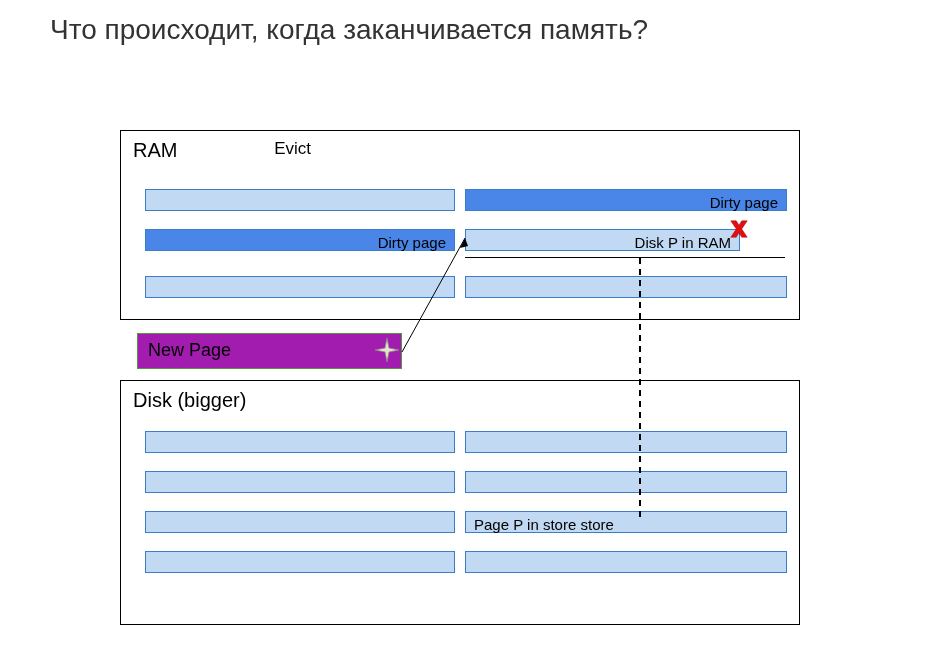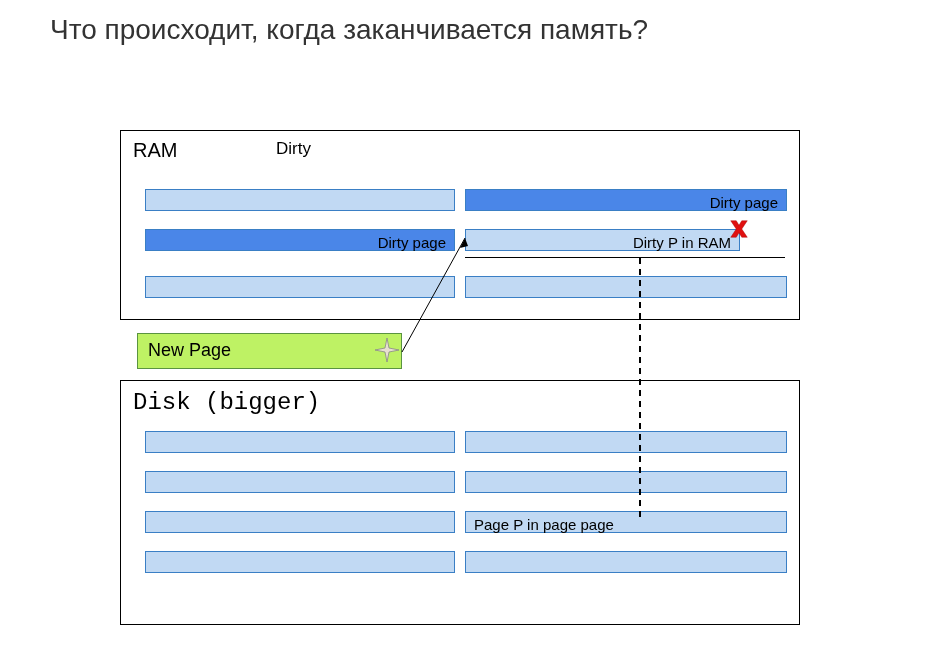--- a/index.html
+++ b/index.html
@@ -40,37 +40,36 @@
       left: 120px;
       width: 680px;
       height: 245px;
       border: 1px solid #000;
       background: #fff;
     }
     .disk-label {
       position: absolute;
       top: 8px;
       left: 12px;
-      font-size: 24px;
-      font-family: Liberation Mono, monospace;
+      font-size: 20px;
     }
     .page {
       position: absolute;
       height: 22px;
       border: 1px solid #3a7fc5;
       background: #c1d9f3;
       font-size: 15px;
       padding: 4px 8px;
     }
     .page.dirty {
       background: #4a86e8;
       color: #000;
     }
     .page.new {
-      background: #bef264;
+      background: #a21caf;
       border: 1px solid #5a9440;
     }
     
     .ram-p1 { top: 58px; left: 24px; width: 310px; }
     .ram-p2 { top: 58px; left: 344px; width: 322px; }
     .ram-p3 { top: 98px; left: 24px; width: 310px; }
     .ram-p4 { top: 98px; left: 344px; width: 275px; }
     .ram-evict { top: 98px; left: 575px; width: 190px; border: none; background: transparent; font-size: 17px; padding-top: 8px; }
     .ram-evict-line { position: absolute; top: 126px; left: 344px; width: 320px; height: 1px; background: #000; }
     .ram-p5 { top: 145px; left: 24px; width: 310px; }
@@ -124,23 +123,23 @@
 </head>
 <body>
 
 <div class="title">Что происходит, когда заканчивается память?</div>
 
 <div class="ram-box">
   <div class="ram-label">RAM</div>
   <div class="page ram-p1"></div>
   <div class="page dirty ram-p2">Dirty page</div>
   <div class="page dirty ram-p3">Dirty page</div>
-  <div class="page ram-p4">Dirty P in RAM</div>
+  <div class="page ram-p4">Disk P in RAM</div>
   <div class="ram-evict-line"></div>
-  <div class="ram-evict">Dirty</div>
+  <div class="ram-evict">Evict</div>
   <div class="page ram-p5"></div>
   <div class="page ram-p6"></div>
 </div>
 
 <div class="page new newpage">New Page</div>
 
 <svg class="star-icon" viewBox="0 0 24 24">
   <path d="M12 0 L14 10 L24 12 L14 14 L12 24 L10 14 L0 12 L10 10 Z" fill="#e8e0d0" stroke="#888" stroke-width="0.8"></path>
 </svg>
 
@@ -148,21 +147,21 @@
   <path d="M3 3 L9 3 L12 8 L15 3 L21 3 L15 12 L21 21 L15 21 L12 16 L9 21 L3 21 L9 12 Z" fill="#e01010" stroke="#a00" stroke-width="0.5"></path>
 </svg>
 
 <div class="disk-box">
   <div class="disk-label">Disk (bigger)</div>
   <div class="page disk-p1"></div>
   <div class="page disk-p2"></div>
   <div class="page disk-p3"></div>
   <div class="page disk-p4"></div>
   <div class="page disk-p5"></div>
-  <div class="page disk-p6">Page P in page page</div>
+  <div class="page disk-p6">Page P in store store</div>
   <div class="page disk-p7"></div>
   <div class="page disk-p8"></div>
 </div>
 
 <svg class="arrow-svg">
 
   <path d="M402 352 L465 238" stroke="#000" stroke-width="1" fill="none"></path>
   <path d="M465 238 L460 248 L468 246 Z" fill="#000"></path>
 
   <path d="M640 258 L640 520" stroke="#000" stroke-width="2" stroke-dasharray="6,5" fill="none"></path>

